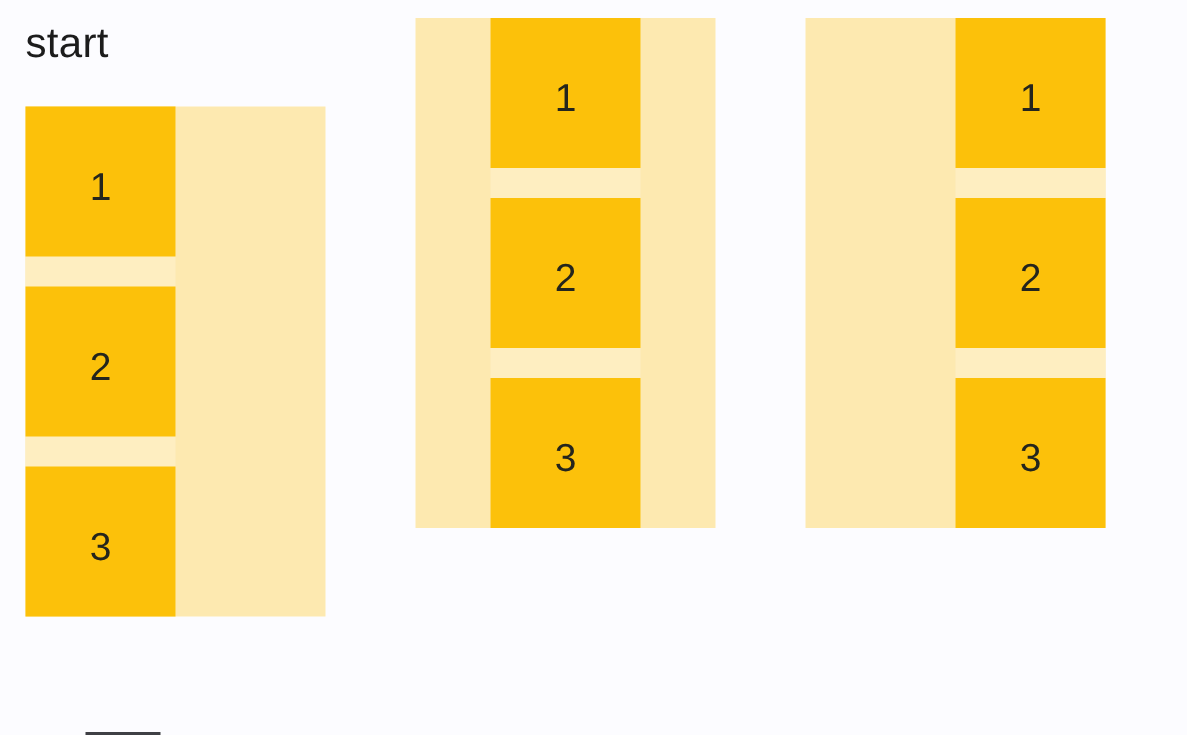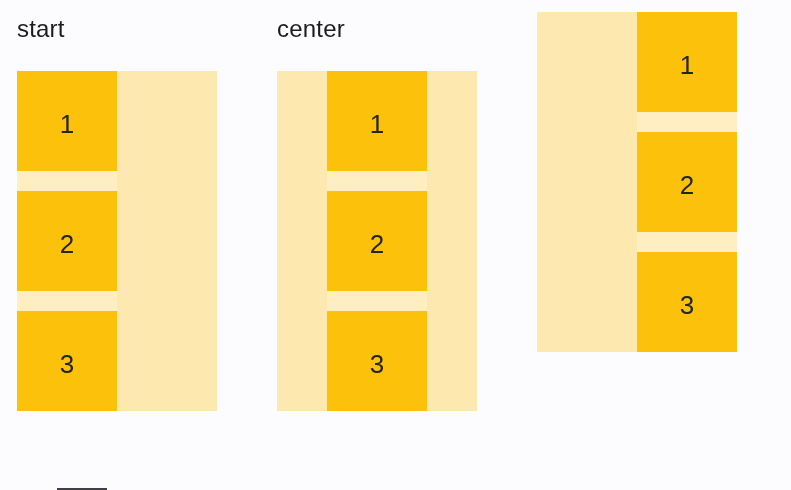--- a/index.html
+++ b/index.html
@@ -12,21 +12,21 @@
     background: var(--page-bg, #FCFCFF);
     font-family: "Liberation Sans", sans-serif;
   }
   .demo-row {
     display: flex;
     gap: 60px;
     padding: 12px 0 0 17px;
   }
   .example-col { width: 200px; flex: 0 0 200px; }
   .example-label {
-    font-size: 24px;
+    font-size: 28px;
     line-height: 34px;
     font-weight: 400;
     color: var(--label-text, #1C1C1C);
     margin-bottom: 25px;
     letter-spacing: 0.2px;
   }
   .box-container {
     width: 200px;
     height: 340px;
     background: var(--container-bg, #FDE9B0);
@@ -80,21 +80,20 @@
             <span>2</span>
           </div>
         <div class="item">
             <span>3</span>
           </div>
       </div>
     </div>
   </div>
 
   <div class="example-col">
-    <div class="example-label">center</div>
     <div class="box-container align-center">
       <div class="track">
         <div class="item">
             <span>1</span>
           </div>
         <div class="item">
             <span>2</span>
           </div>
         <div class="item">
             <span>3</span>

